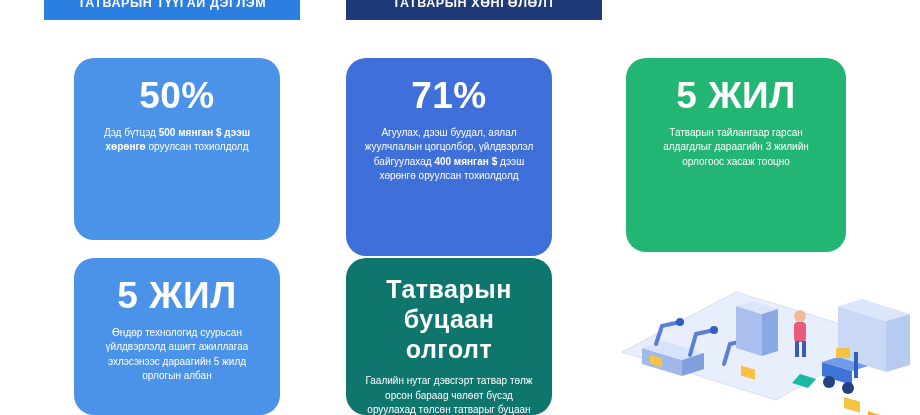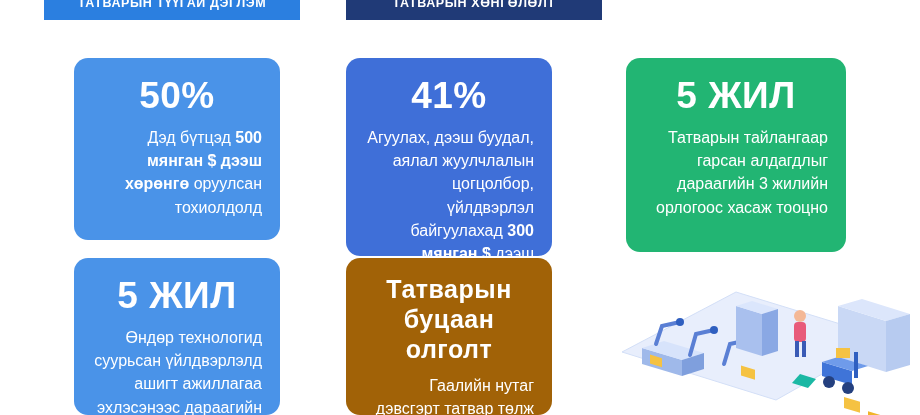--- a/index.html
+++ b/index.html
@@ -45,38 +45,37 @@
   }
   .tab-2 {
     left: 346px;
     width: 256px;
     background: #203a77;
   }
 
   
   .card {
     position: absolute;
-    border-radius: 14px;
+    border-radius: 20px;
     box-sizing: border-box;
     color: #ffffff;
     text-align: center;
     padding: 14px 18px 12px;
     overflow: hidden;
   }
   .card .big {
     font-size: 37px;
     font-weight: bold;
     line-height: 1.08;
     margin: 4px 0 10px;
     letter-spacing: .5px;
   }
   .card .body {
-    font-size: 16px;
+    font-size: 10px;
     line-height: 1.45;
-    text-align: right;
   }
   .card .body b {
     font-weight: bold;
   }
 
   #card-50 {
     left: 74px;
     top: 58px;
     width: 206px;
     height: 182px;
@@ -101,21 +100,21 @@
     top: 258px;
     width: 206px;
     height: 157px;
     background: #4a93e8;
   }
   #card-buts {
     left: 346px;
     top: 258px;
     width: 206px;
     height: 157px;
-    background: #a16207;
+    background: #0f766e;
   }
   #card-buts .big {
     font-size: 25px;
     line-height: 1.2;
     margin: 2px 0 10px;
   }
 
   
   .illus {
     position: absolute;
@@ -138,23 +137,23 @@
   </div>
 
   <div class="card" id="card-50">
     <div class="big">50%</div>
     <div class="body">
       <span>Дэд бүтцэд </span><b>500 мянган $ дээш хөрөнгө</b><span> оруулсан тохиолдолд</span>
     </div>
   </div>
 
   <div class="card" id="card-59">
-    <div class="big">41%</div>
+    <div class="big">71%</div>
     <div class="body">
-      <span>Агуулах, дээш буудал, аялал жуулчлалын цогцолбор, үйлдвэрлэл байгуулахад </span><b>300 мянган $</b><span> дээш хөрөнгө оруулсан тохиолдолд</span>
+      <span>Агуулах, дээш буудал, аялал жуулчлалын цогцолбор, үйлдвэрлэл байгуулахад </span><b>400 мянган $</b><span> дээш хөрөнгө оруулсан тохиолдолд</span>
     </div>
   </div>
 
   <div class="card" id="card-5jil-green">
     <div class="big">5 ЖИЛ</div>
     <div class="body">Татварын тайлангаар гарсан алдагдлыг дараагийн 3 жилийн орлогоос хасаж тооцно</div>
   </div>
 
   <div class="card" id="card-5jil-blue">
     <div class="big">5 ЖИЛ</div>

